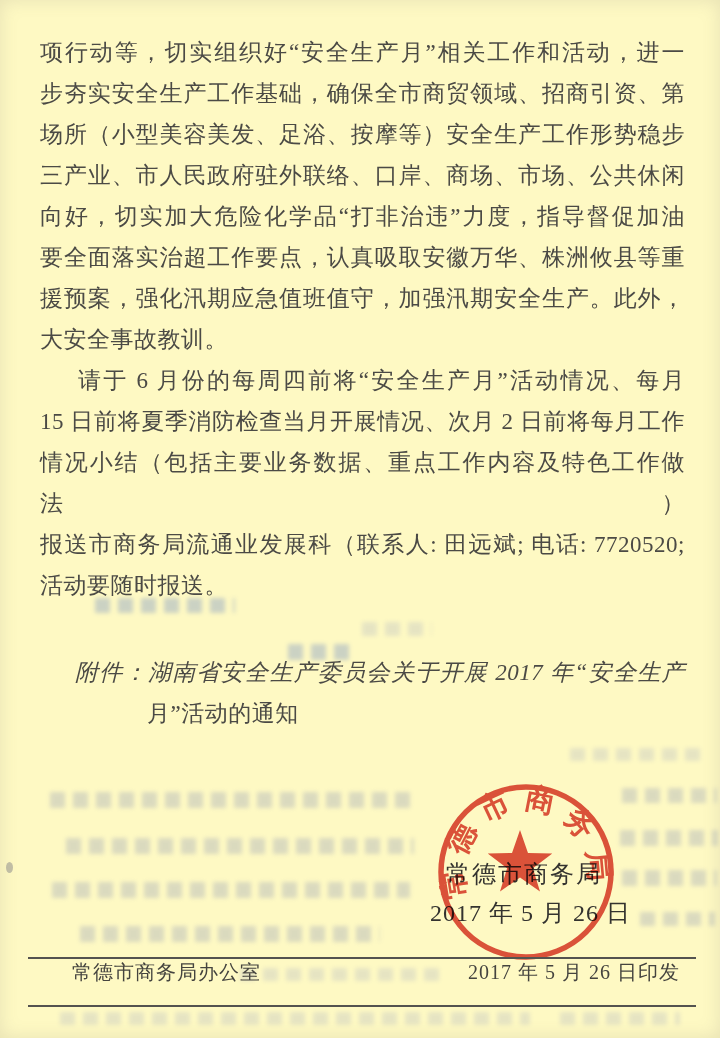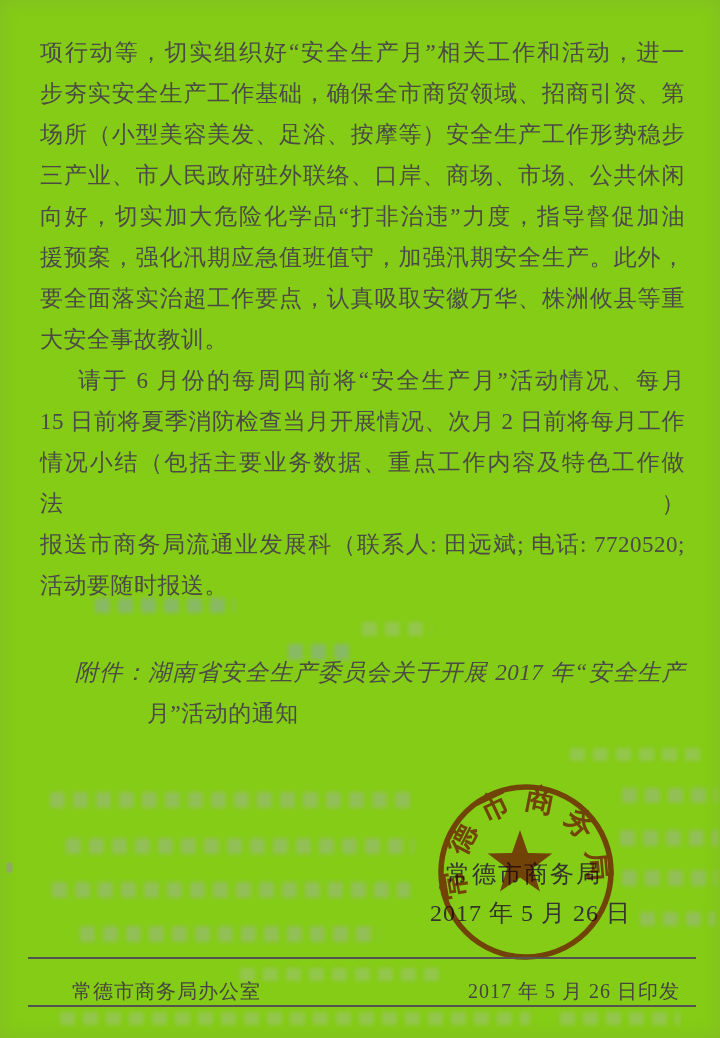--- a/index.html
+++ b/index.html
@@ -1,20 +1,20 @@
 <!DOCTYPE html>
 <html><head>
 <meta charset="utf-8">
 <style>
   html,body{margin:0;padding:0;background:#e9e8e4;}
   .page{
     position:relative;
     width:720px;height:1038px;
     margin:0 auto;
-    background:#84cc16;
+    background:#fef9c3;
     overflow:hidden;
     font-family:"Liberation Serif","DejaVu Serif",serif;
     box-shadow:inset 0 0 18px rgba(120,118,110,.18);
   }
   
   .doc-body{
     position:absolute;left:40px;top:32px;width:645px;
     font-size:23px;line-height:41px;color:#4b4a45;
     letter-spacing:.5px;
   }
@@ -36,21 +36,21 @@
   
   .seal{
     position:absolute;left:425px;top:768px;width:212px;height:208px;
     mix-blend-mode:multiply;opacity:.92;
   }
   
   .footer{
     position:absolute;left:28px;right:24px;top:957px;
     height:46px;
     border-top:2px solid #54534f;border-bottom:2px solid #54534f;
-    display:flex;align-items:flex-end;justify-content:space-between;
+    display:flex;align-items:flex-start;justify-content:space-between;
     padding:0 16px 0 44px;box-sizing:content-box;
     font-size:20px;color:#45443f;letter-spacing:1px;white-space:nowrap;
   }
   
   .ghost{
     position:absolute;
     background:repeating-linear-gradient(90deg, currentColor 0 15px, transparent 15px 23px);
     filter:blur(2.2px);
     pointer-events:none;
   }
@@ -83,22 +83,22 @@
   <div class="ghost g-faint" style="left:60px;top:1012px;width:470px;height:13px;"></div>
   <div class="ghost g-faint" style="left:560px;top:1012px;width:120px;height:13px;"></div>
   <div class="speck" style="left:6px;top:862px;width:7px;height:11px;"></div>
 
   <div class="doc-body">
     <span class="line stretch">项行动等，切实组织好“安全生产月”相关工作和活动，进一</span>
     <span class="line stretch">步夯实安全生产工作基础，确保全市商贸领域、招商引资、第</span>
     <span class="line stretch">场所（小型美容美发、足浴、按摩等）安全生产工作形势稳步</span>
     <span class="line stretch">三产业、市人民政府驻外联络、口岸、商场、市场、公共休闲</span>
     <span class="line stretch">向好，切实加大危险化学品“打非治违”力度，指导督促加油</span>
+    <span class="line stretch">要全面落实治超工作要点，认真吸取安徽万华、株洲攸县等重</span>
     <span class="line stretch">援预案，强化汛期应急值班值守，加强汛期安全生产。此外，</span>
-    <span class="line stretch">要全面落实治超工作要点，认真吸取安徽万华、株洲攸县等重</span>
     <span class="line">大安全事故教训。</span>
 
     <span class="line stretch indent-p">请于 6 月份的每周四前将“安全生产月”活动情况、每月</span>
     <span class="line stretch">15 日前将夏季消防检查当月开展情况、次月 2 日前将每月工作</span>
     <span class="line stretch">情况小结（包括主要业务数据、重点工作内容及特色工作做法）</span>
     <span class="line stretch">报送市商务局流通业发展科（联系人: 田远斌; 电话: 7720520;</span>
     <span class="line">活动要随时报送。</span>
 
     <div class="attach">
       <span class="line stretch indent-a">附件：湖南省安全生产委员会关于开展 2017 年“安全生产</span>

